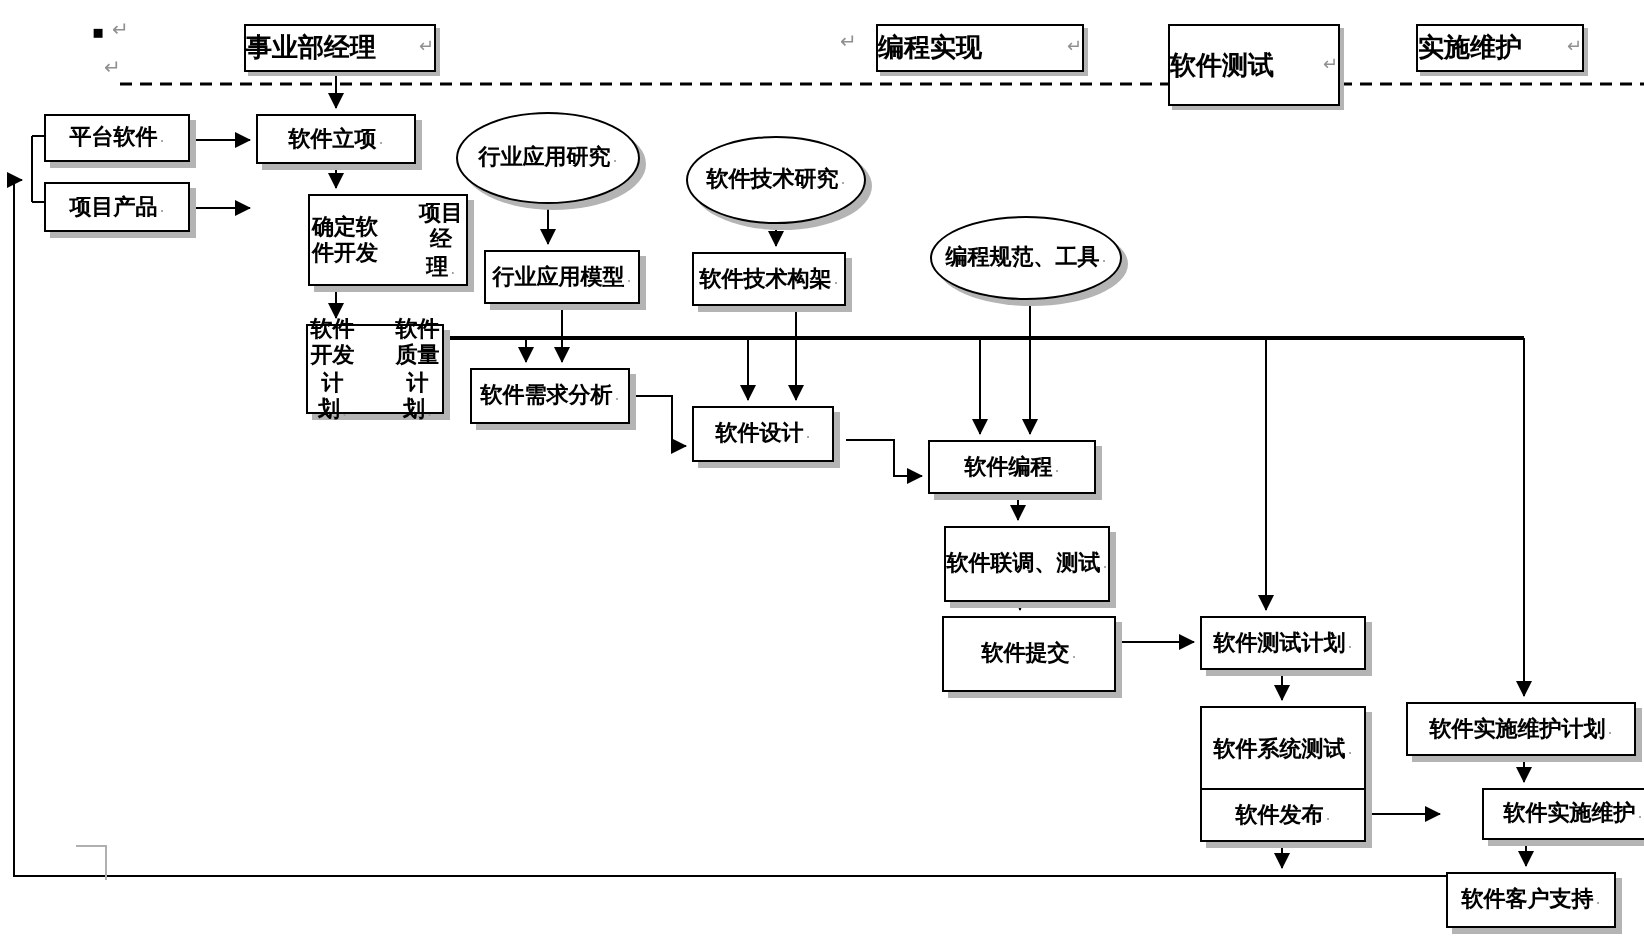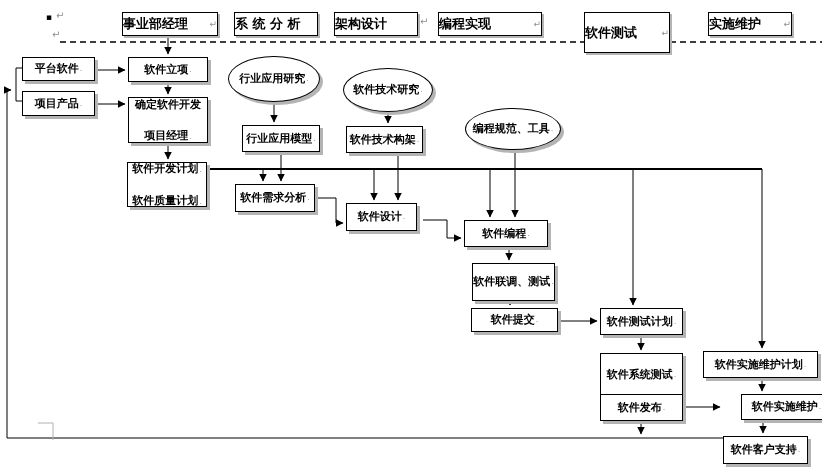--- a/index.html
+++ b/index.html
@@ -8,21 +8,21 @@
     font-family:"DejaVu Sans",sans-serif;color:#000;
   }
   #wires{position:absolute;left:0;top:0;z-index:1;}
   .node{
     position:absolute;z-index:2;box-sizing:border-box;
     background:#fff;border:1px solid #000;
     box-shadow:3px 3px 0 #b4b4b4;
     display:flex;align-items:center;justify-content:center;
     font-size:11px;font-weight:bold;text-align:center;line-height:1.2;
   }
-  .node.two{flex-direction:column;justify-content:center;gap:18px;}
+  .node.two{flex-direction:row;justify-content:center;gap:18px;margin-left:26px;}
   .node.ellipse{border-radius:50%;text-align:center;}
   .header{
     position:absolute;z-index:2;box-sizing:border-box;
     background:#fff;border:1px solid #000;
     box-shadow:2px 2px 0 #b4b4b4;
     display:flex;align-items:center;justify-content:space-between;
     font-size:13px;font-weight:bold;
   }
   .pm{color:#909090;font-size:9px;font-weight:normal;margin-left:2px;}
   .em{color:#9a9a9a;font-size:8px;font-weight:normal;margin-left:1px;}
@@ -96,26 +96,20 @@
 
   <span class="bullet" style="left:46px;top:12px">▪</span>
   <span class="floating-mark" style="left:56px;top:10px">↵</span>
   <span class="floating-mark" style="left:52px;top:29px">↵</span>
   <span class="floating-mark" style="left:420px;top:16px">↵</span>
 
   <div class="header" style="left:122px;top:12px;width:96px;height:24px">
     <span>事业部经理</span>
       <span class="pm">↵</span>
   </div>
-  <div class="header" style="left:234px;top:12px;width:84px;height:24px">
-    <span>系 统 分 析</span>
-  </div>
-  <div class="header" style="left:334px;top:12px;width:84px;height:24px">
-    <span>架构设计</span>
-  </div>
   <div class="header" style="left:438px;top:12px;width:104px;height:24px">
     <span>编程实现</span>
       <span class="pm">↵</span>
   </div>
   <div class="header" style="left:584px;top:12px;width:86px;height:41px">
     <span>软件测试</span>
       <span class="pm">↵</span>
   </div>
   <div class="header" style="left:708px;top:12px;width:84px;height:24px">
     <span>实施维护</span>
@@ -132,21 +126,21 @@
   </div>
 
   <div class="node" style="left:128px;top:57px;width:80px;height:25px">
     <span>软件立项</span>
       <span class="em">.</span>
   </div>
   <div class="node two" style="left:128px;top:97px;width:80px;height:46px">
     <div><span>确定软件开发</span></div>
     <div><span>项目经理</span><span class="em">.</span></div>
   </div>
-  <div class="node two" style="left:127px;top:162px;width:80px;height:45px">
+  <div class="node two" style="left:127px;top:162px;width:69px;height:45px">
     <div><span>软件开发计划</span><span class="em">.</span></div>
     <div><span>软件质量计划</span><span class="em">.</span></div>
   </div>
 
   <div class="node ellipse" style="left:228px;top:56px;width:92px;height:46px">
     <span>行业应用研究</span>
       <span class="em">.</span>
   </div>
   <div class="node ellipse" style="left:343px;top:68px;width:90px;height:44px">
     <span>软件技术研究</span>
@@ -175,21 +169,21 @@
   </div>
 
   <div class="node" style="left:464px;top:220px;width:84px;height:27px">
     <span>软件编程</span>
       <span class="em">.</span>
   </div>
   <div class="node" style="left:472px;top:263px;width:83px;height:38px">
     <span>软件联调、测试</span>
       <span class="em">.</span>
   </div>
-  <div class="node" style="left:471px;top:308px;width:87px;height:24px">
+  <div class="node" style="left:471px;top:308px;width:87px;height:38px">
     <span>软件提交</span>
       <span class="em">.</span>
   </div>
 
   <div class="node" style="left:600px;top:308px;width:83px;height:27px">
     <span>软件测试计划</span>
       <span class="em">.</span>
   </div>
   <div class="node" style="left:600px;top:353px;width:83px;height:43px">
     <span>软件系统测试</span>

